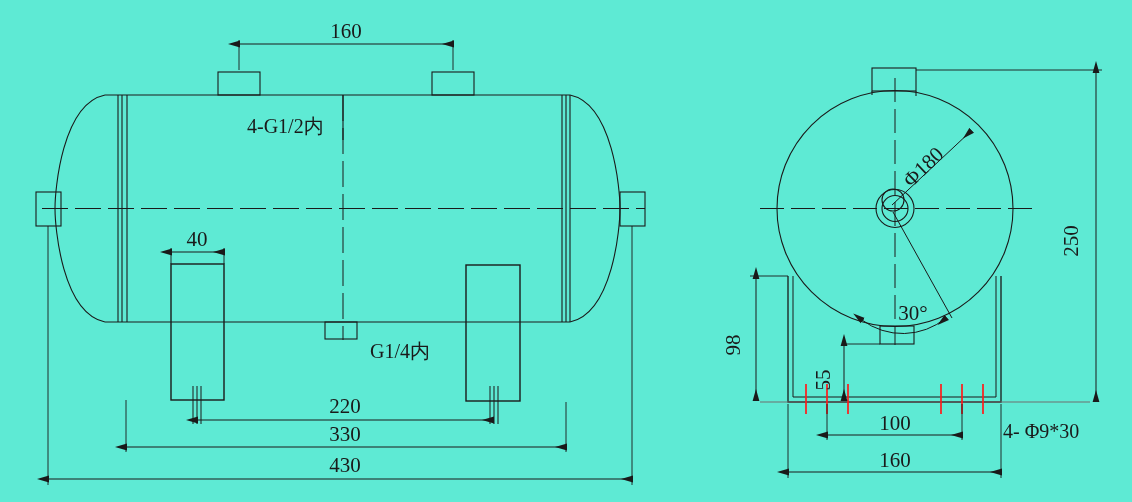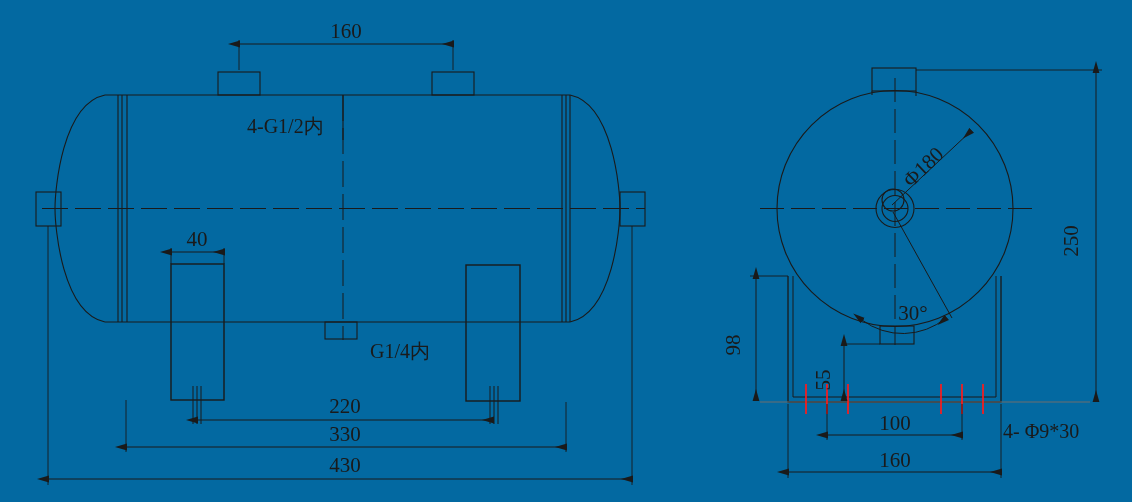--- a/index.html
+++ b/index.html
@@ -1,18 +1,18 @@
 <!DOCTYPE html>
 <html><head>
 <meta charset="utf-8">
 <style>
   html,body{margin:0;padding:0;background:#ffffff;}
   body{width:1132px;height:502px;overflow:hidden;
        font-family:"Liberation Serif",serif;}
-  #sheet{position:relative;width:1132px;height:502px;background:#0369a1;}
+  #sheet{position:relative;width:1132px;height:502px;background:#5eead4;}
   svg{display:block;}
   .dimtxt{font-family:"Liberation Serif",serif;font-size:21px;fill:#1a1a1a;}
   .notetxt{font-family:"Liberation Serif",serif;font-size:20px;fill:#1a1a1a;}
 </style>
 </head>
 <body>
 
 <div id="sheet">
 <svg width="1132" height="502" viewBox="0 0 1132 502">
 

